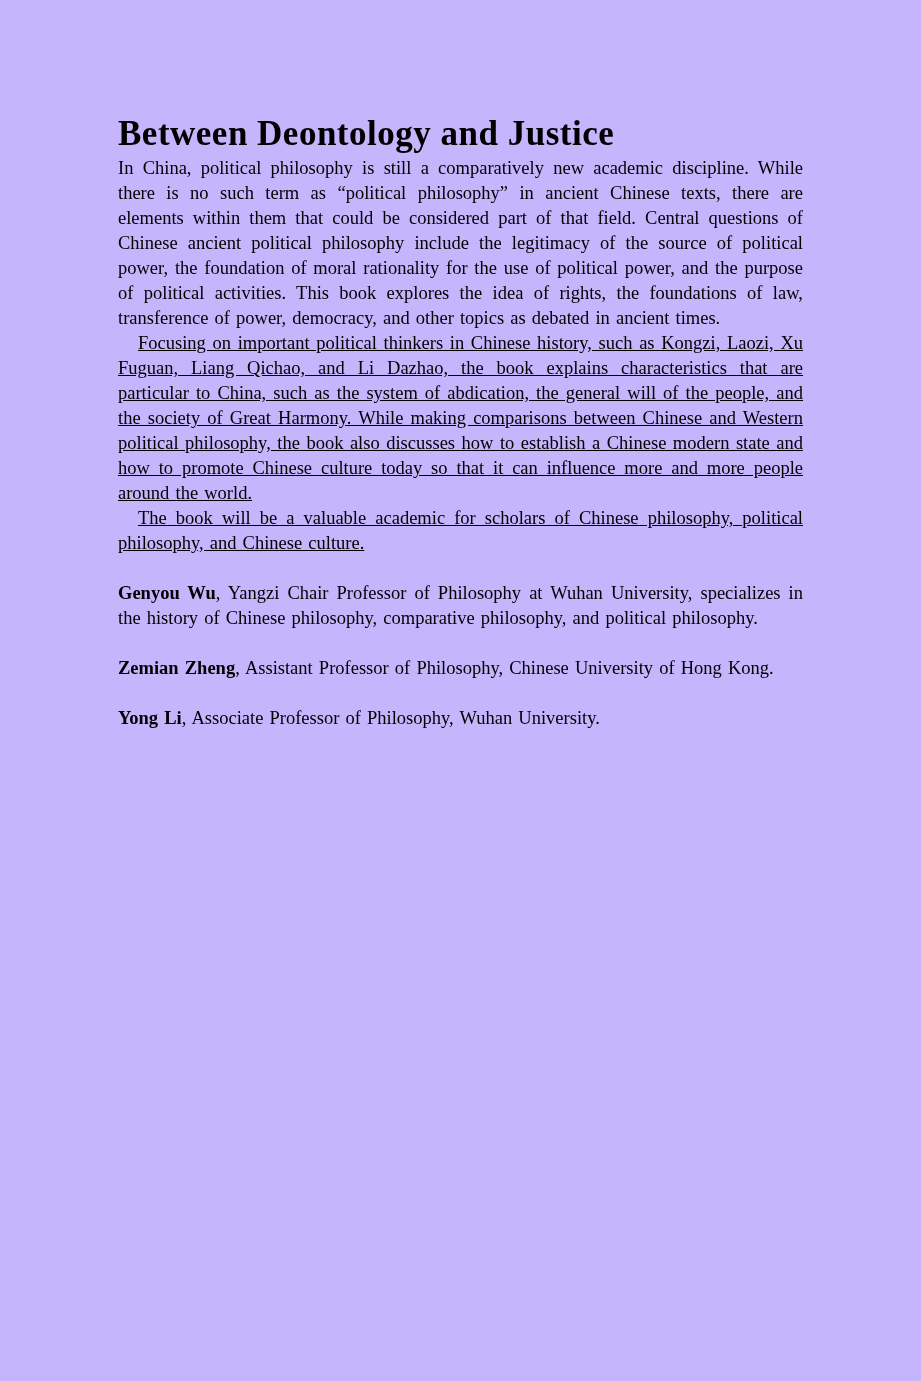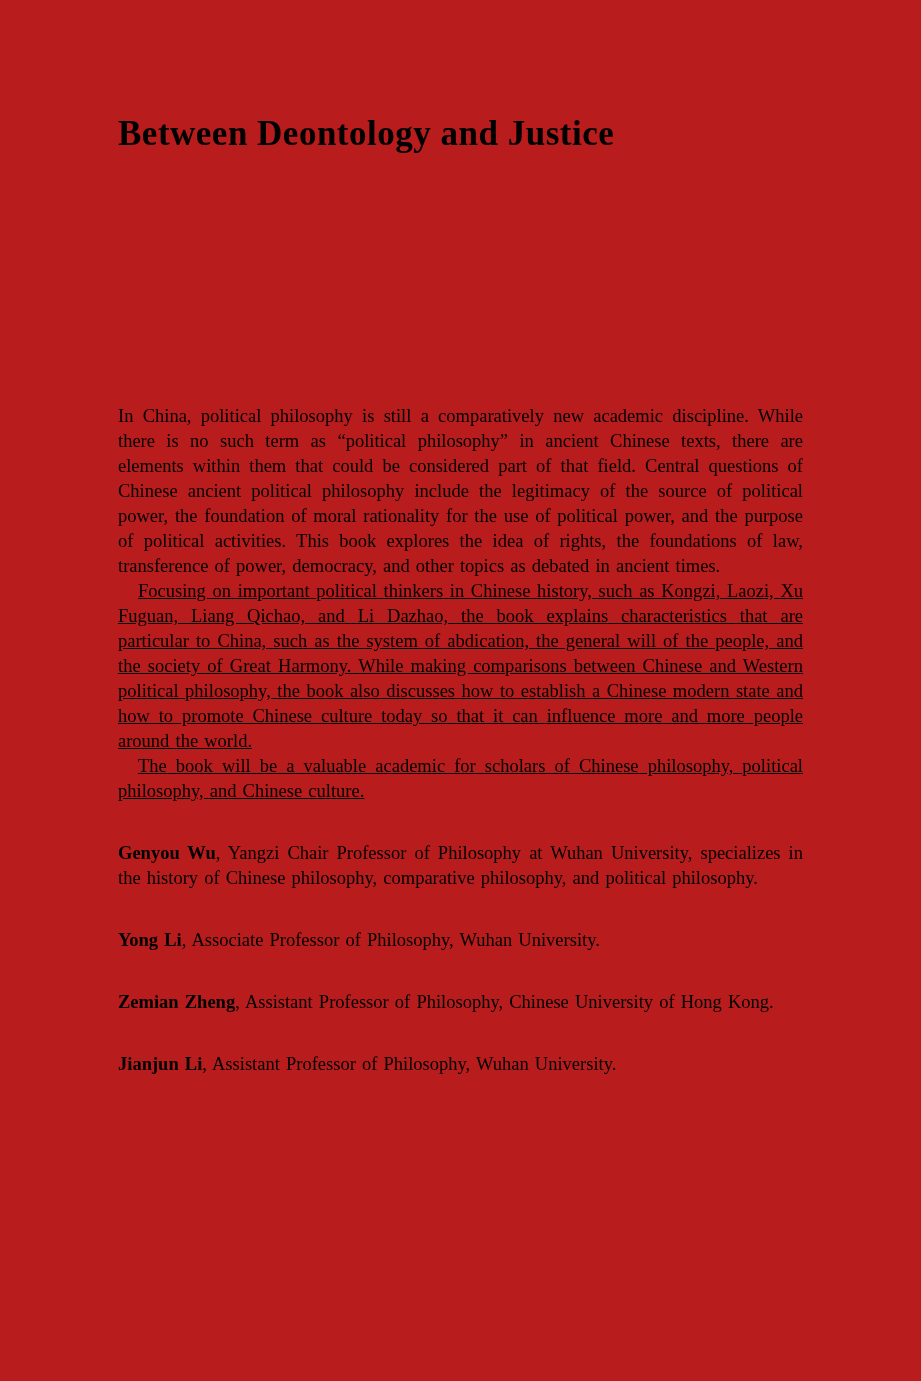--- a/index.html
+++ b/index.html
@@ -4,59 +4,58 @@
 <style>
   html, body {
     margin: 0;
     padding: 0;
     background: #ffffff;
   }
   .page {
     position: relative;
     width: 921px;
     height: 1381px;
-    background: #b91c1c;
+    background: #c4b5fd;
     box-sizing: border-box;
     padding: 0 118px;
     font-family: "Liberation Serif", serif;
     color: #000000;
     overflow: hidden;
   }
   .book-title {
     margin: 0;
     padding-top: 112px;
     font-size: 35px;
     line-height: 44px;
     font-weight: bold;
     letter-spacing: 0.5px;
     text-align: left;
   }
   .description {
-    margin-top: 248px;
     font-size: 18.5px;
     line-height: 25px;
     text-align: justify;
     word-spacing: 1.5px;
   }
   .description p {
     margin: 0;
     padding: 0;
   }
   .description p.indent {
     text-indent: 20px;
     text-decoration: underline;
   }
   .authors {
     font-size: 18.5px;
     line-height: 25px;
     text-align: justify;
     word-spacing: 1.5px;
   }
   .authors p {
-    margin: 37px 0 0 0;
+    margin: 25px 0 0 0;
     padding: 0;
   }
   .author-name {
     font-weight: bold;
   }
 </style>
 </head>
 <body>
 
 <div class="page">
@@ -64,18 +63,17 @@
   <h1 class="book-title">Between Deontology and Justice</h1>
 
   <div class="description">
     <p>In China, political philosophy is still a comparatively new academic discipline. While there is no such term as “political philosophy” in ancient Chinese texts, there are elements within them that could be considered part of that field. Central questions of Chinese ancient political philosophy include the legitimacy of the source of political power, the foundation of moral rationality for the use of political power, and the purpose of political activities. This book explores the idea of rights, the foundations of law, transference of power, democracy, and other topics as debated in ancient times.</p>
     <p class="indent">Focusing on important political thinkers in Chinese history, such as Kongzi, Laozi, Xu Fuguan, Liang Qichao, and Li Dazhao, the book explains characteristics that are particular to China, such as the system of abdication, the general will of the people, and the society of Great Harmony. While making comparisons between Chinese and Western political philosophy, the book also discusses how to establish a Chinese modern state and how to promote Chinese culture today so that it can influence more and more people around the world.</p>
     <p class="indent">The book will be a valuable academic for scholars of Chinese philosophy, political philosophy, and Chinese culture.</p>
   </div>
 
   <div class="authors">
     <p><span class="author-name">Genyou Wu</span><span>, Yangzi Chair Professor of Philosophy at Wuhan University, specializes in the history of Chinese philosophy, comparative philosophy, and political philosophy.</span></p>
+    <p><span class="author-name">Zemian Zheng</span><span>, Assistant Professor of Philosophy, Chinese University of Hong Kong.</span></p>
     <p><span class="author-name">Yong Li</span><span>, Associate Professor of Philosophy, Wuhan University.</span></p>
-    <p><span class="author-name">Zemian Zheng</span><span>, Assistant Professor of Philosophy, Chinese University of Hong Kong.</span></p>
-    <p><span class="author-name">Jianjun Li</span><span>, Assistant Professor of Philosophy, Wuhan University.</span></p>
   </div>
 
 </div>
 
 </body></html>

